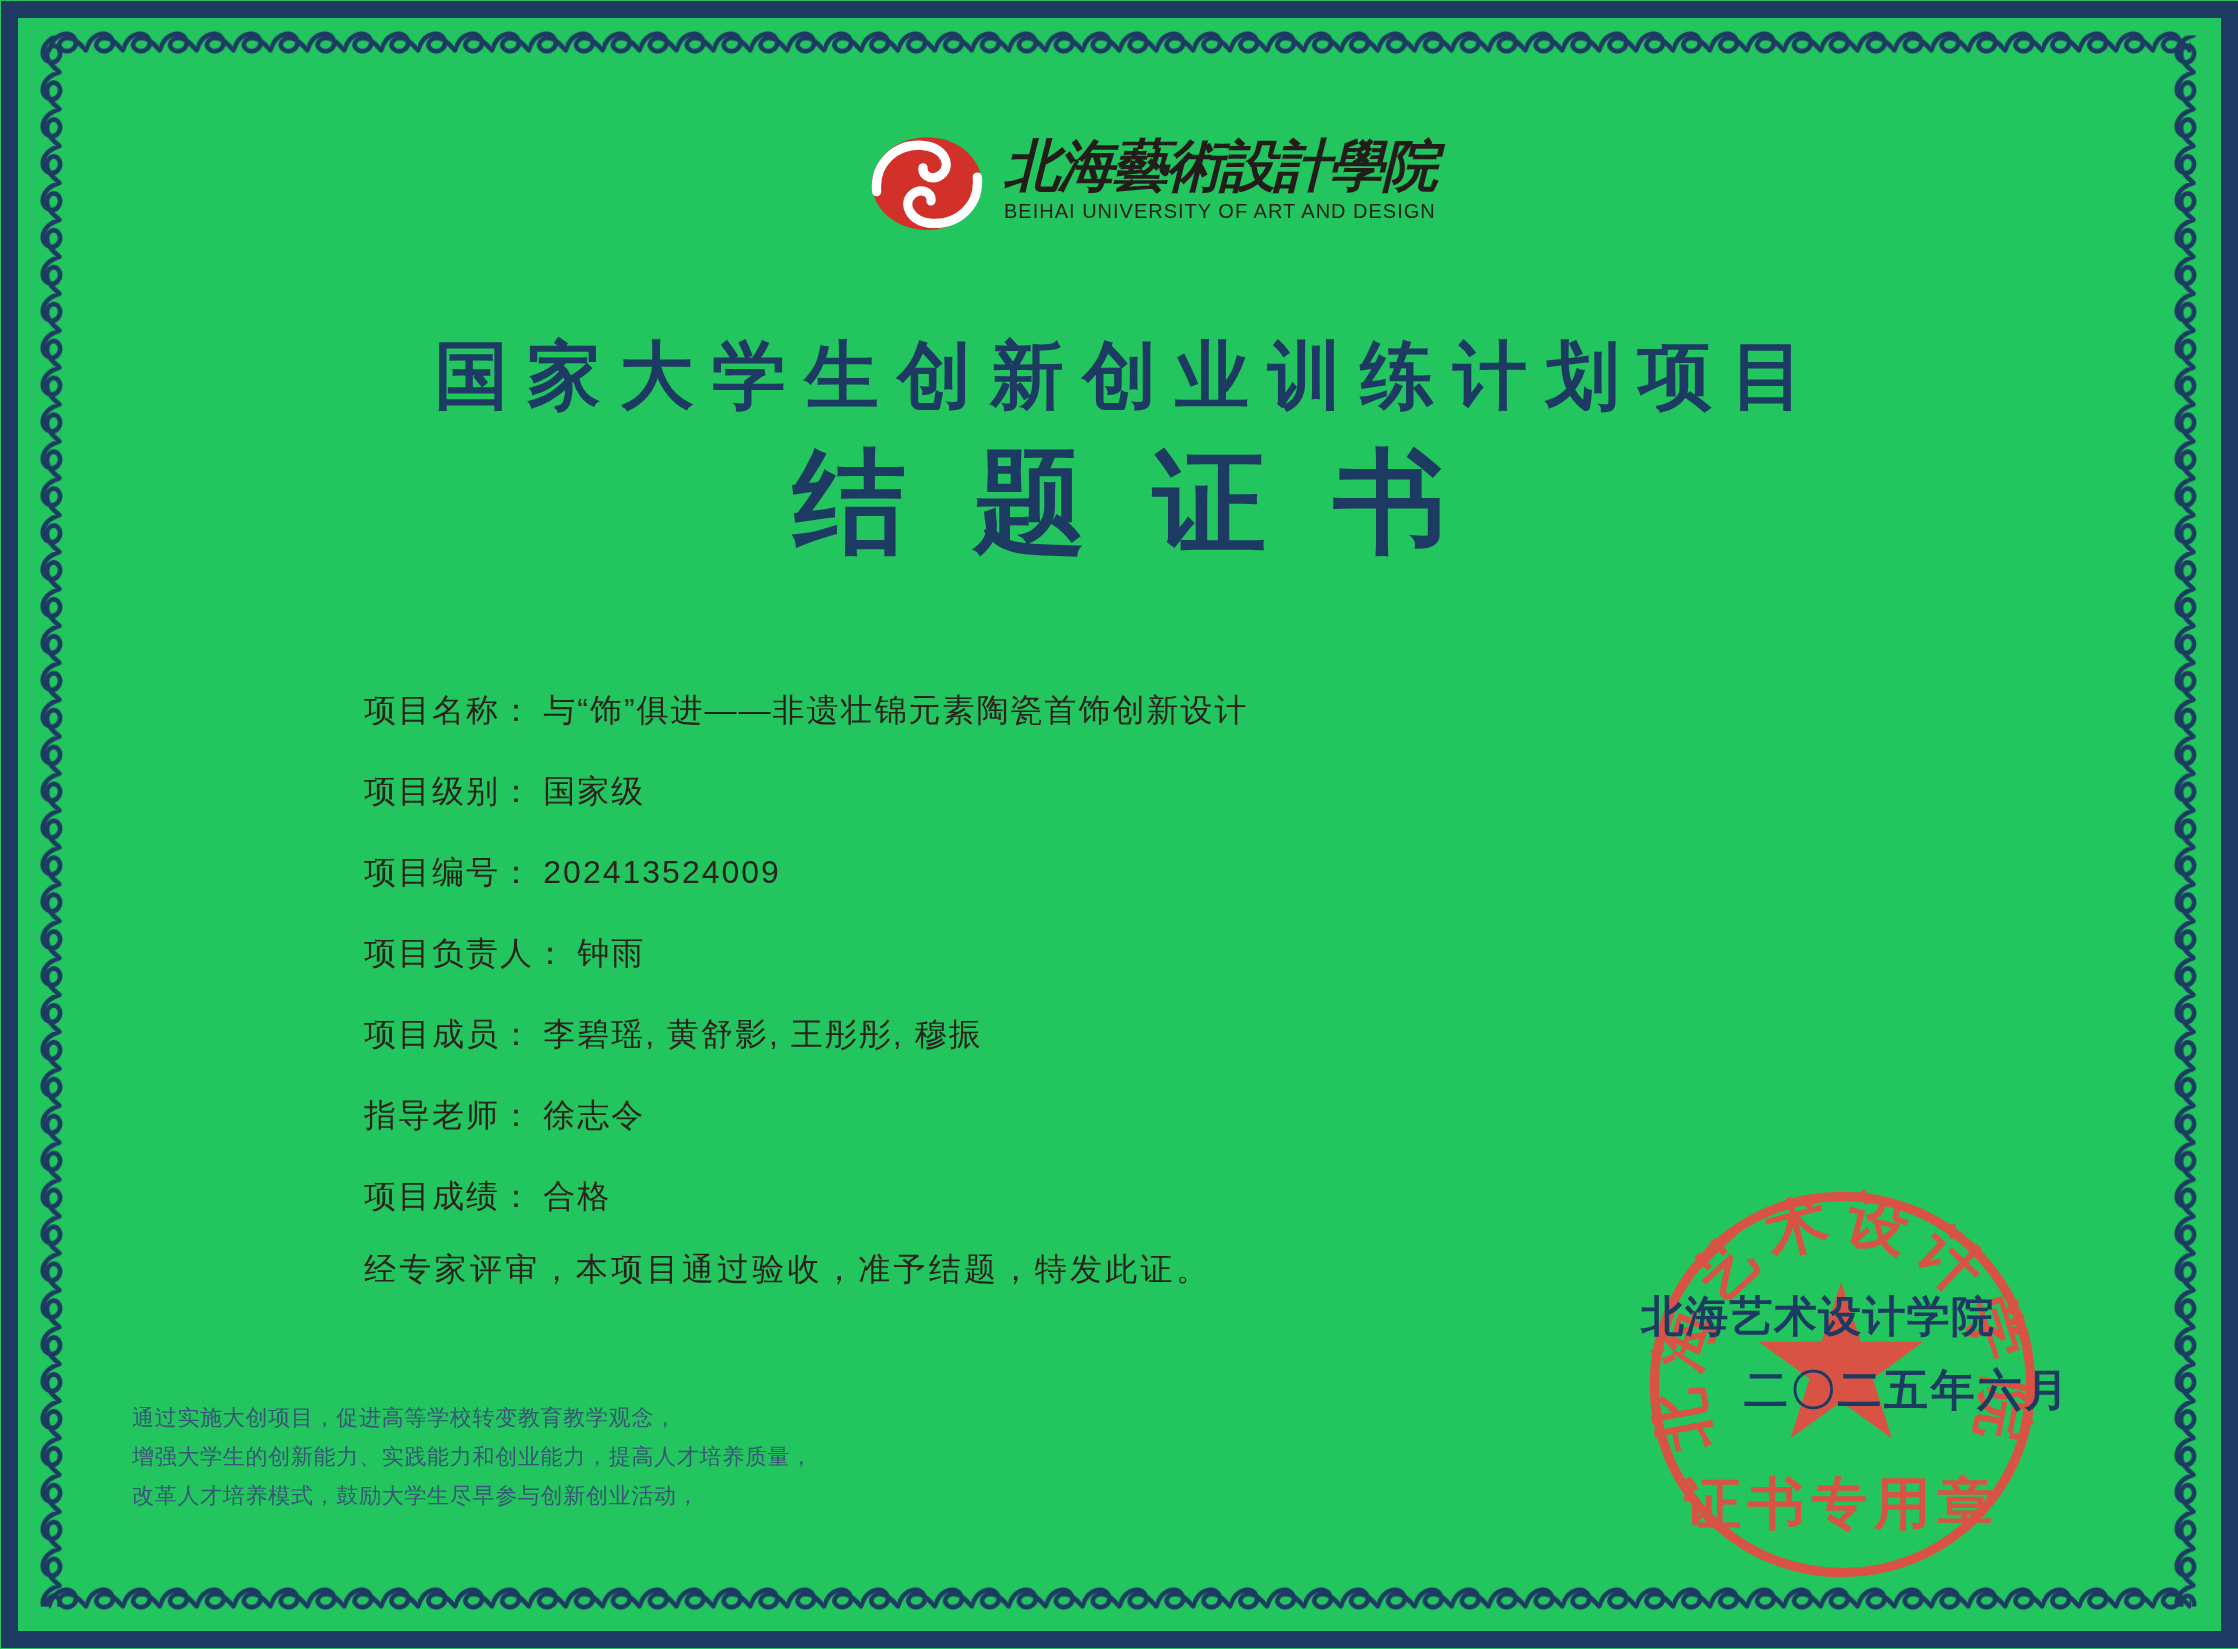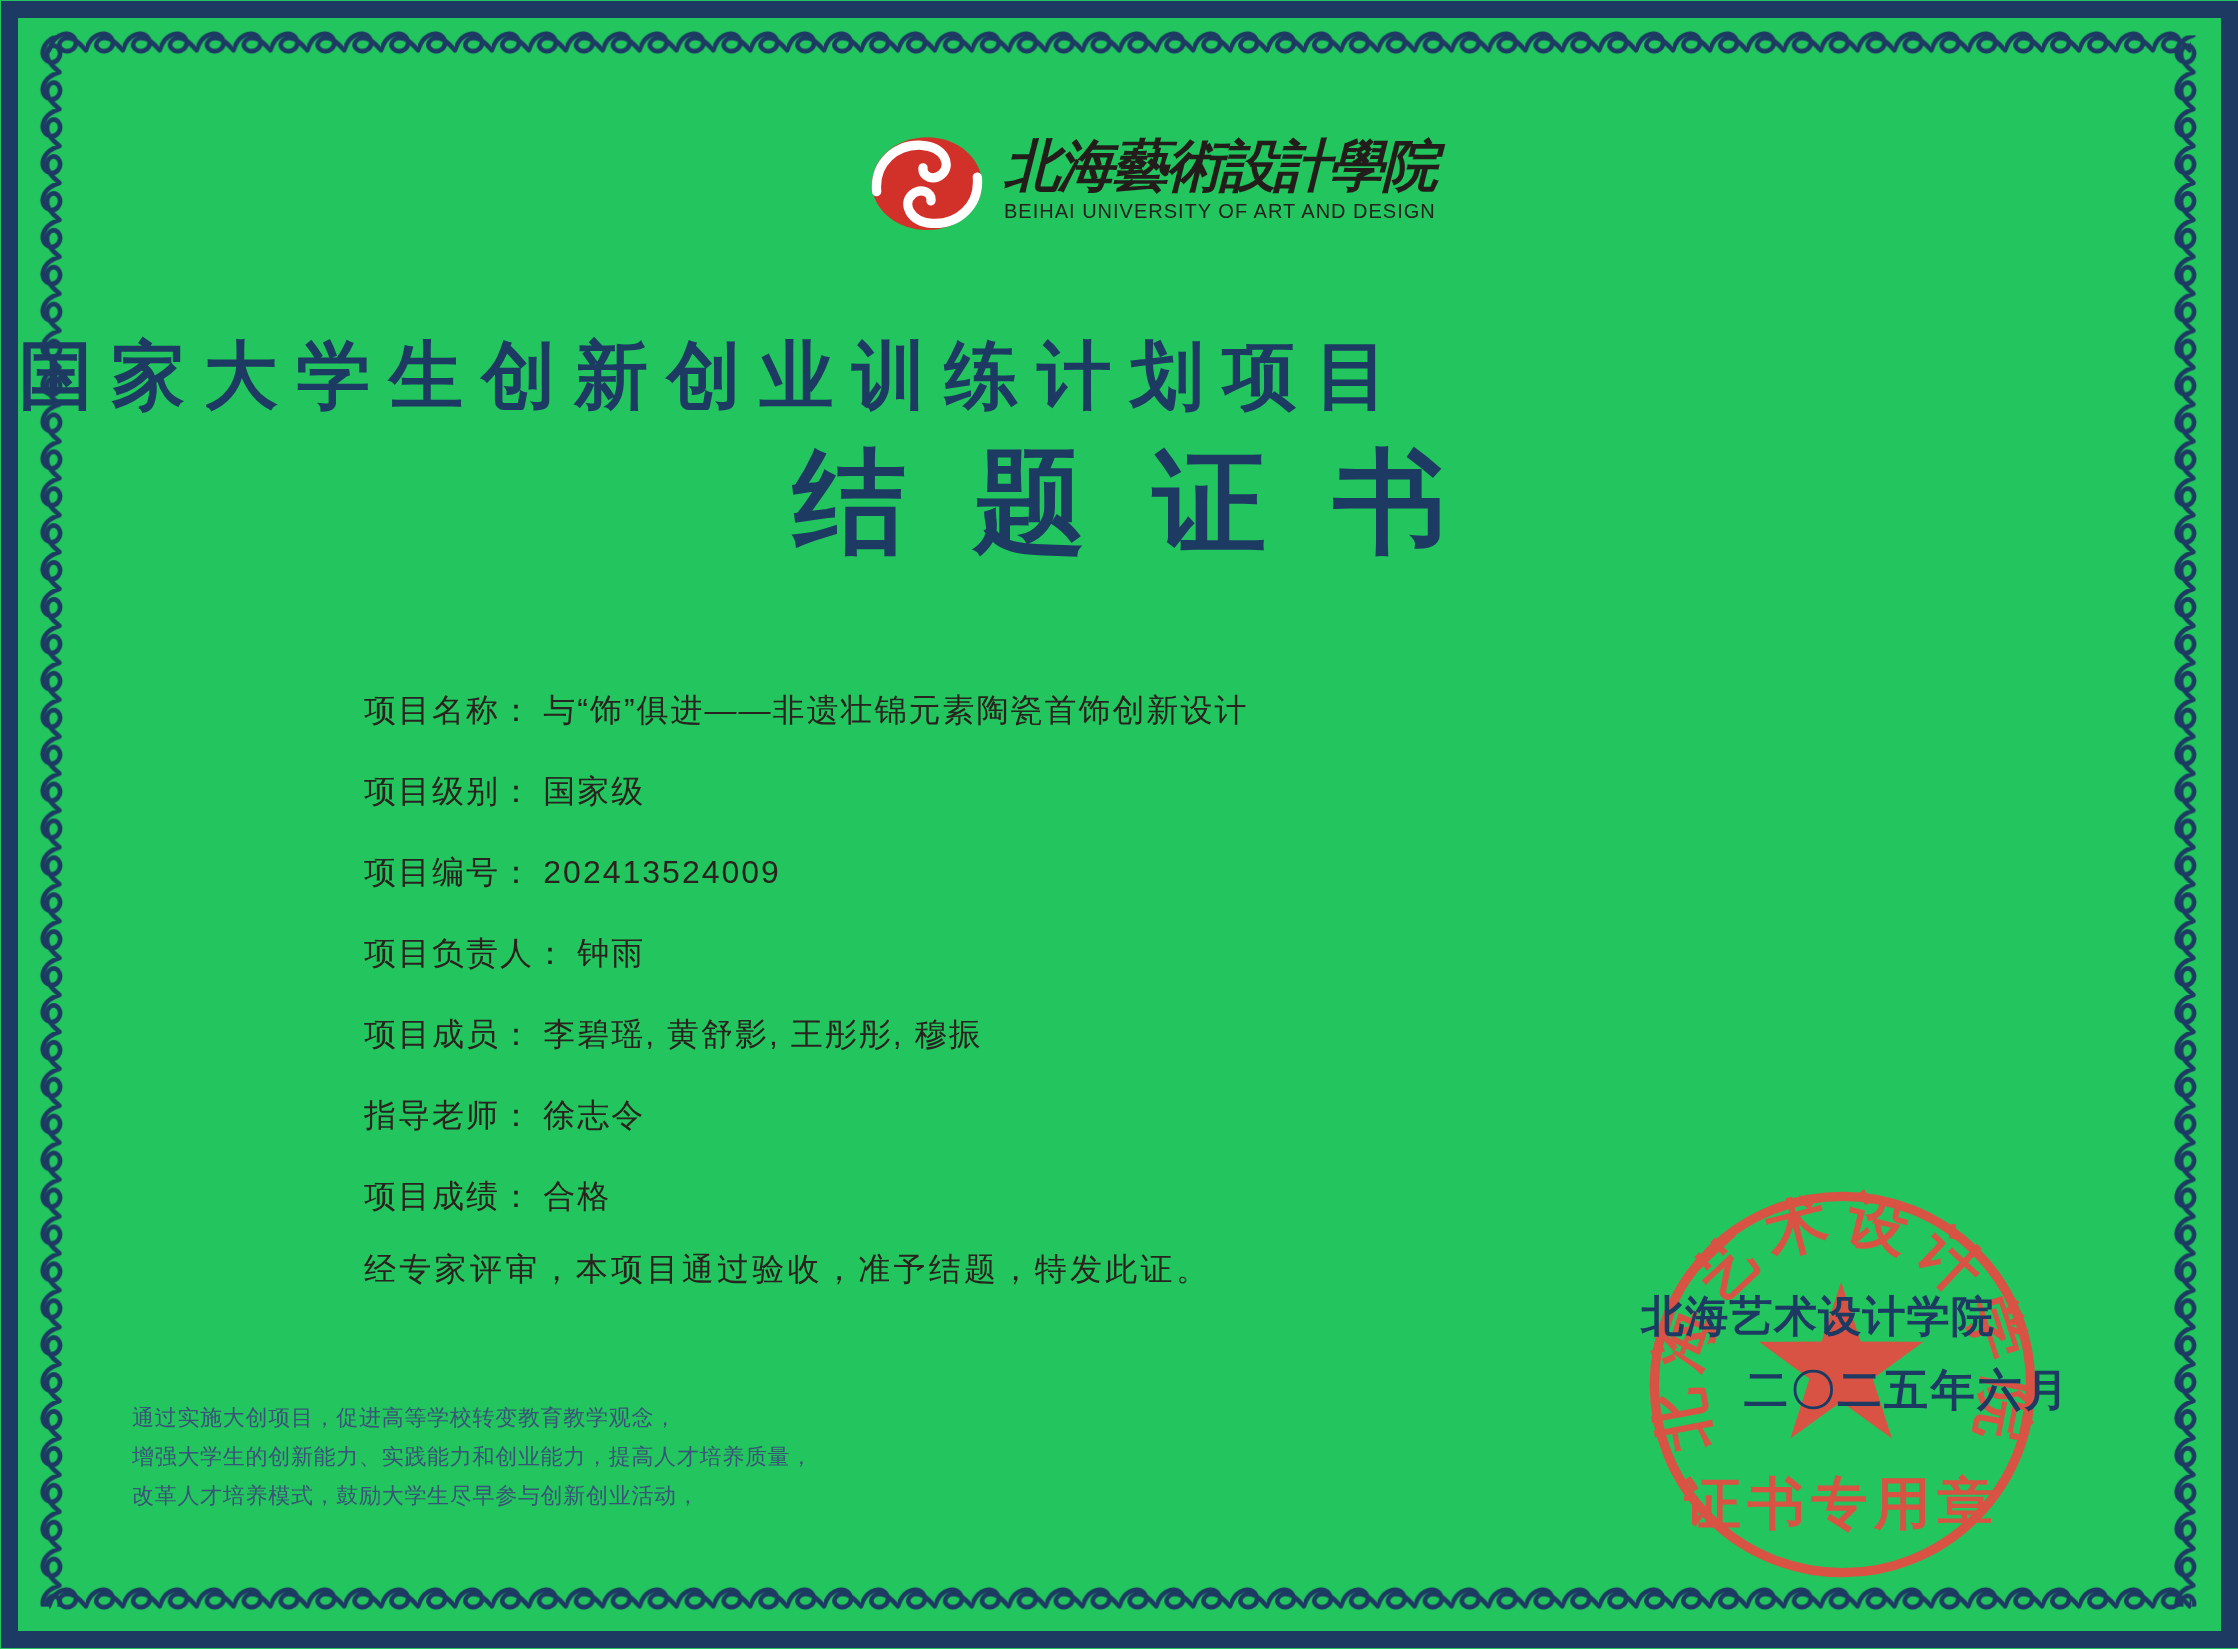--- a/index.html
+++ b/index.html
@@ -25,21 +25,21 @@
     font-family:"DejaVu Serif","Liberation Serif",serif;
     font-weight:700;font-style:italic;font-size:56px;line-height:1.05;
     letter-spacing:-2px;color:#221d1a;white-space:nowrap;
   }
   .uni-en{
     font-family:"Liberation Sans",sans-serif;font-weight:500;
     font-size:20px;letter-spacing:1px;color:#262220;margin-top:5.3px;white-space:nowrap;
   }
   
   .title1{
-    position:absolute;left:0;right:0;top:327px;
+    position:absolute;left:0;right:0;top:327px;text-align:center;
     font-family:"DejaVu Serif","Liberation Serif",serif;font-weight:700;
     font-size:74px;letter-spacing:18.6px;text-indent:18.6px;color:#1d3a63;white-space:nowrap;
   }
   .title2{
     position:absolute;left:0;right:0;top:427px;text-align:center;
     font-family:"DejaVu Serif","Liberation Serif",serif;font-weight:700;
     font-size:113px;letter-spacing:67px;text-indent:67px;color:#1d3a63;white-space:nowrap;
   }
   
   .fields{position:absolute;left:364px;top:692px;}

